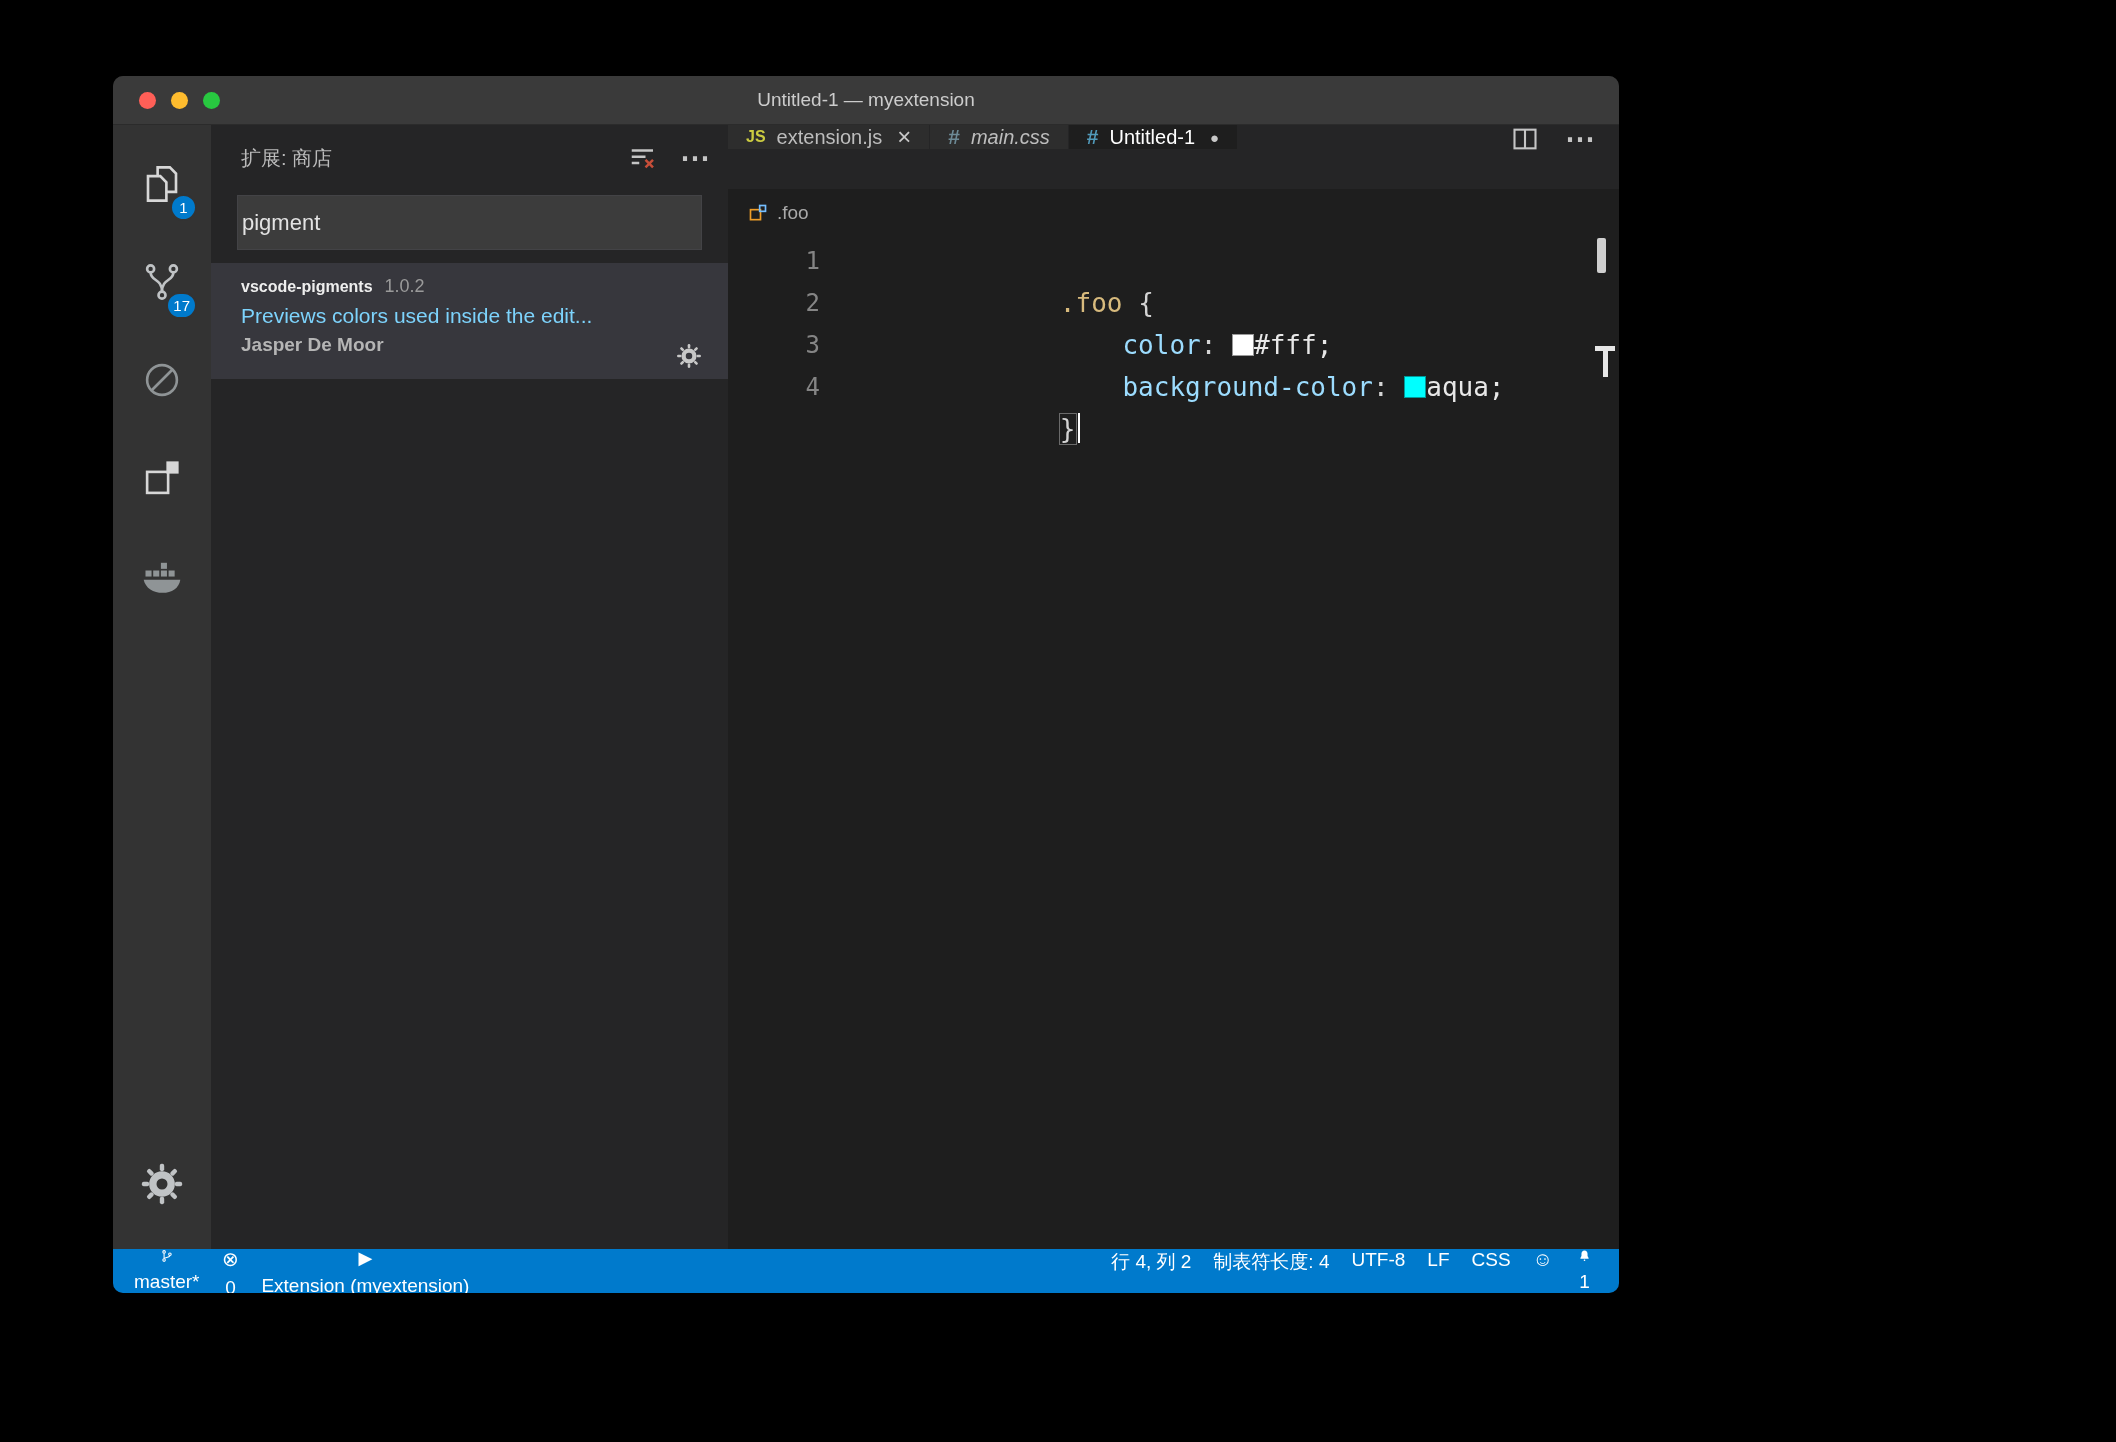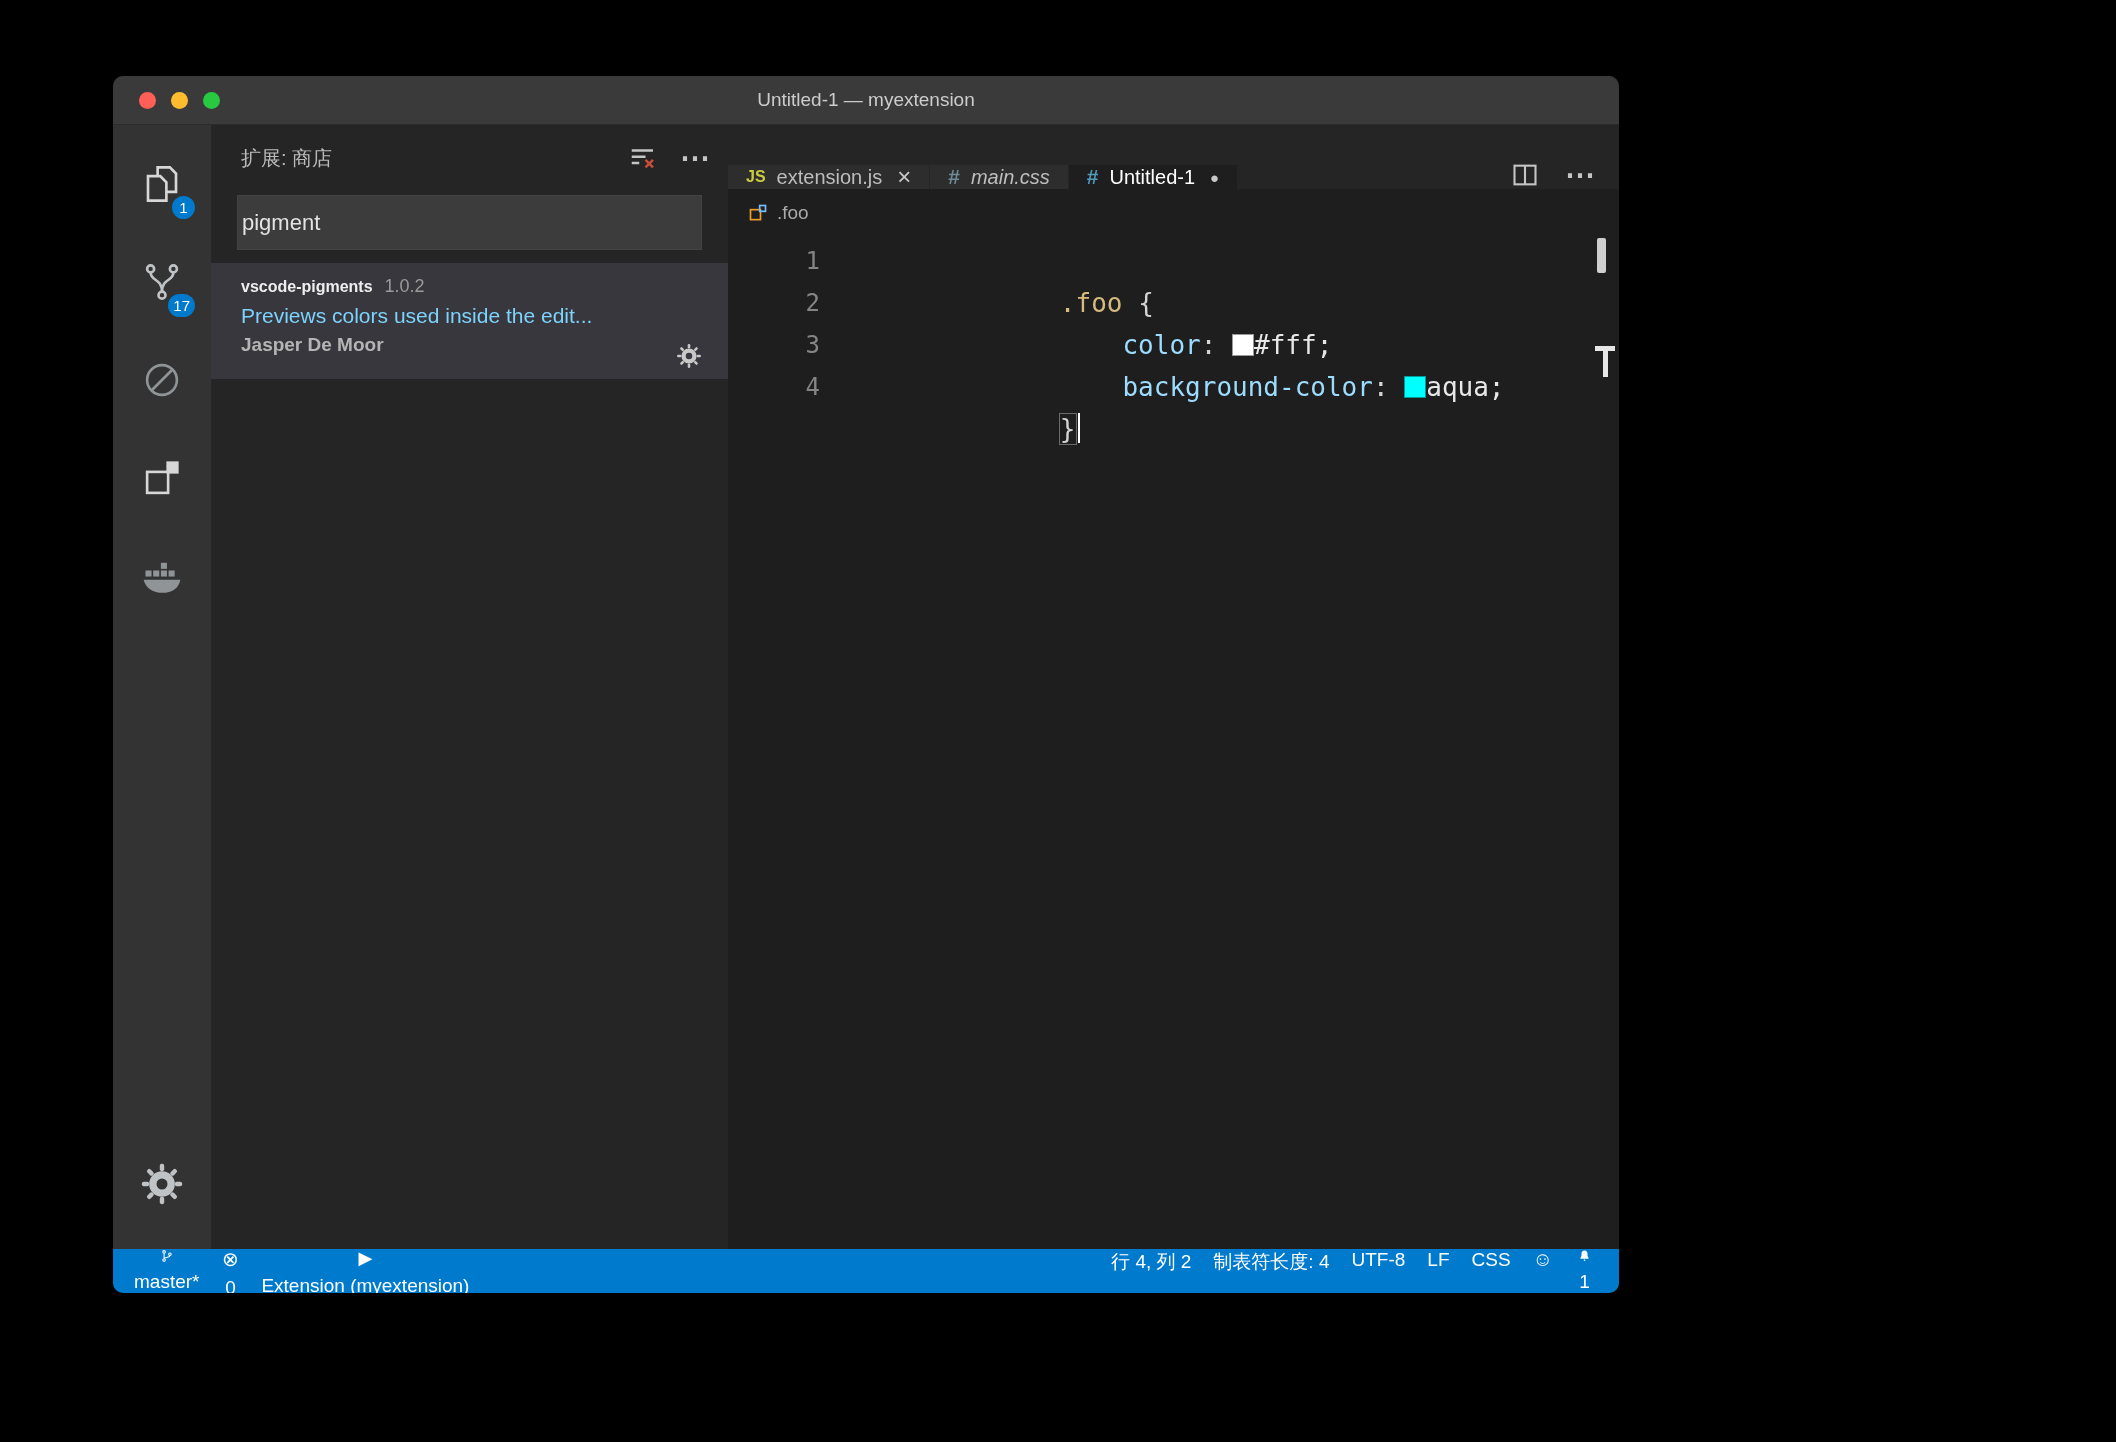--- a/index.html
+++ b/index.html
@@ -65,21 +65,21 @@
   .ext-name { font-size: 16px; font-weight: bold; color: #eeeeee; }
   .ext-version { font-size: 18px; color: #9a9a9a; }
   .ext-desc { margin-top: 7px; font-size: 21px; color: #7dd3fc; white-space: nowrap; overflow: hidden; }
   .ext-row3 { margin-top: 6px; display: flex; align-items: center; }
   .ext-author { font-size: 19px; font-weight: bold; color: #b5b5b5; }
   .ext-gear { position: absolute; right: 26px; bottom: 10px; color: #c8c8c8; }
 
   
   .editorcol { flex: 1; min-width: 0; display: flex; flex-direction: column; background: #1e1e1e; position: relative; }
 
-  .tabbar { height: 64px; background: #252526; display: flex; align-items: flex-end; flex: none; }
+  .tabbar { height: 64px; background: #252526; display: flex; align-items: flex-start; flex: none; }
   .tab { display: flex; align-items: center; padding: 0 18px; gap: 11px; font-size: 20px; border-right: 1px solid #252526; cursor: pointer; }
   .tab.inactive { background: #2d2d2d; color: #bdbdbd; }
   .tab.active { background: #1e1e1e; color: #ffffff; }
   .ticon-js { color: #cbcb41; font-weight: bold; font-size: 16px; }
   .ticon-hash { font-size: 21px; font-weight: bold; }
   .hash-dim { color: #6d8a96; }
   .hash-blue { color: #519aba; }
   .tab-label.italic { font-style: italic; }
   .tab-close { color: #c8c8c8; font-size: 24px; margin-left: 4px; line-height: 1; }
   .tab-dirty { color: #c8c8c8; font-size: 15px; margin-left: 4px; }

